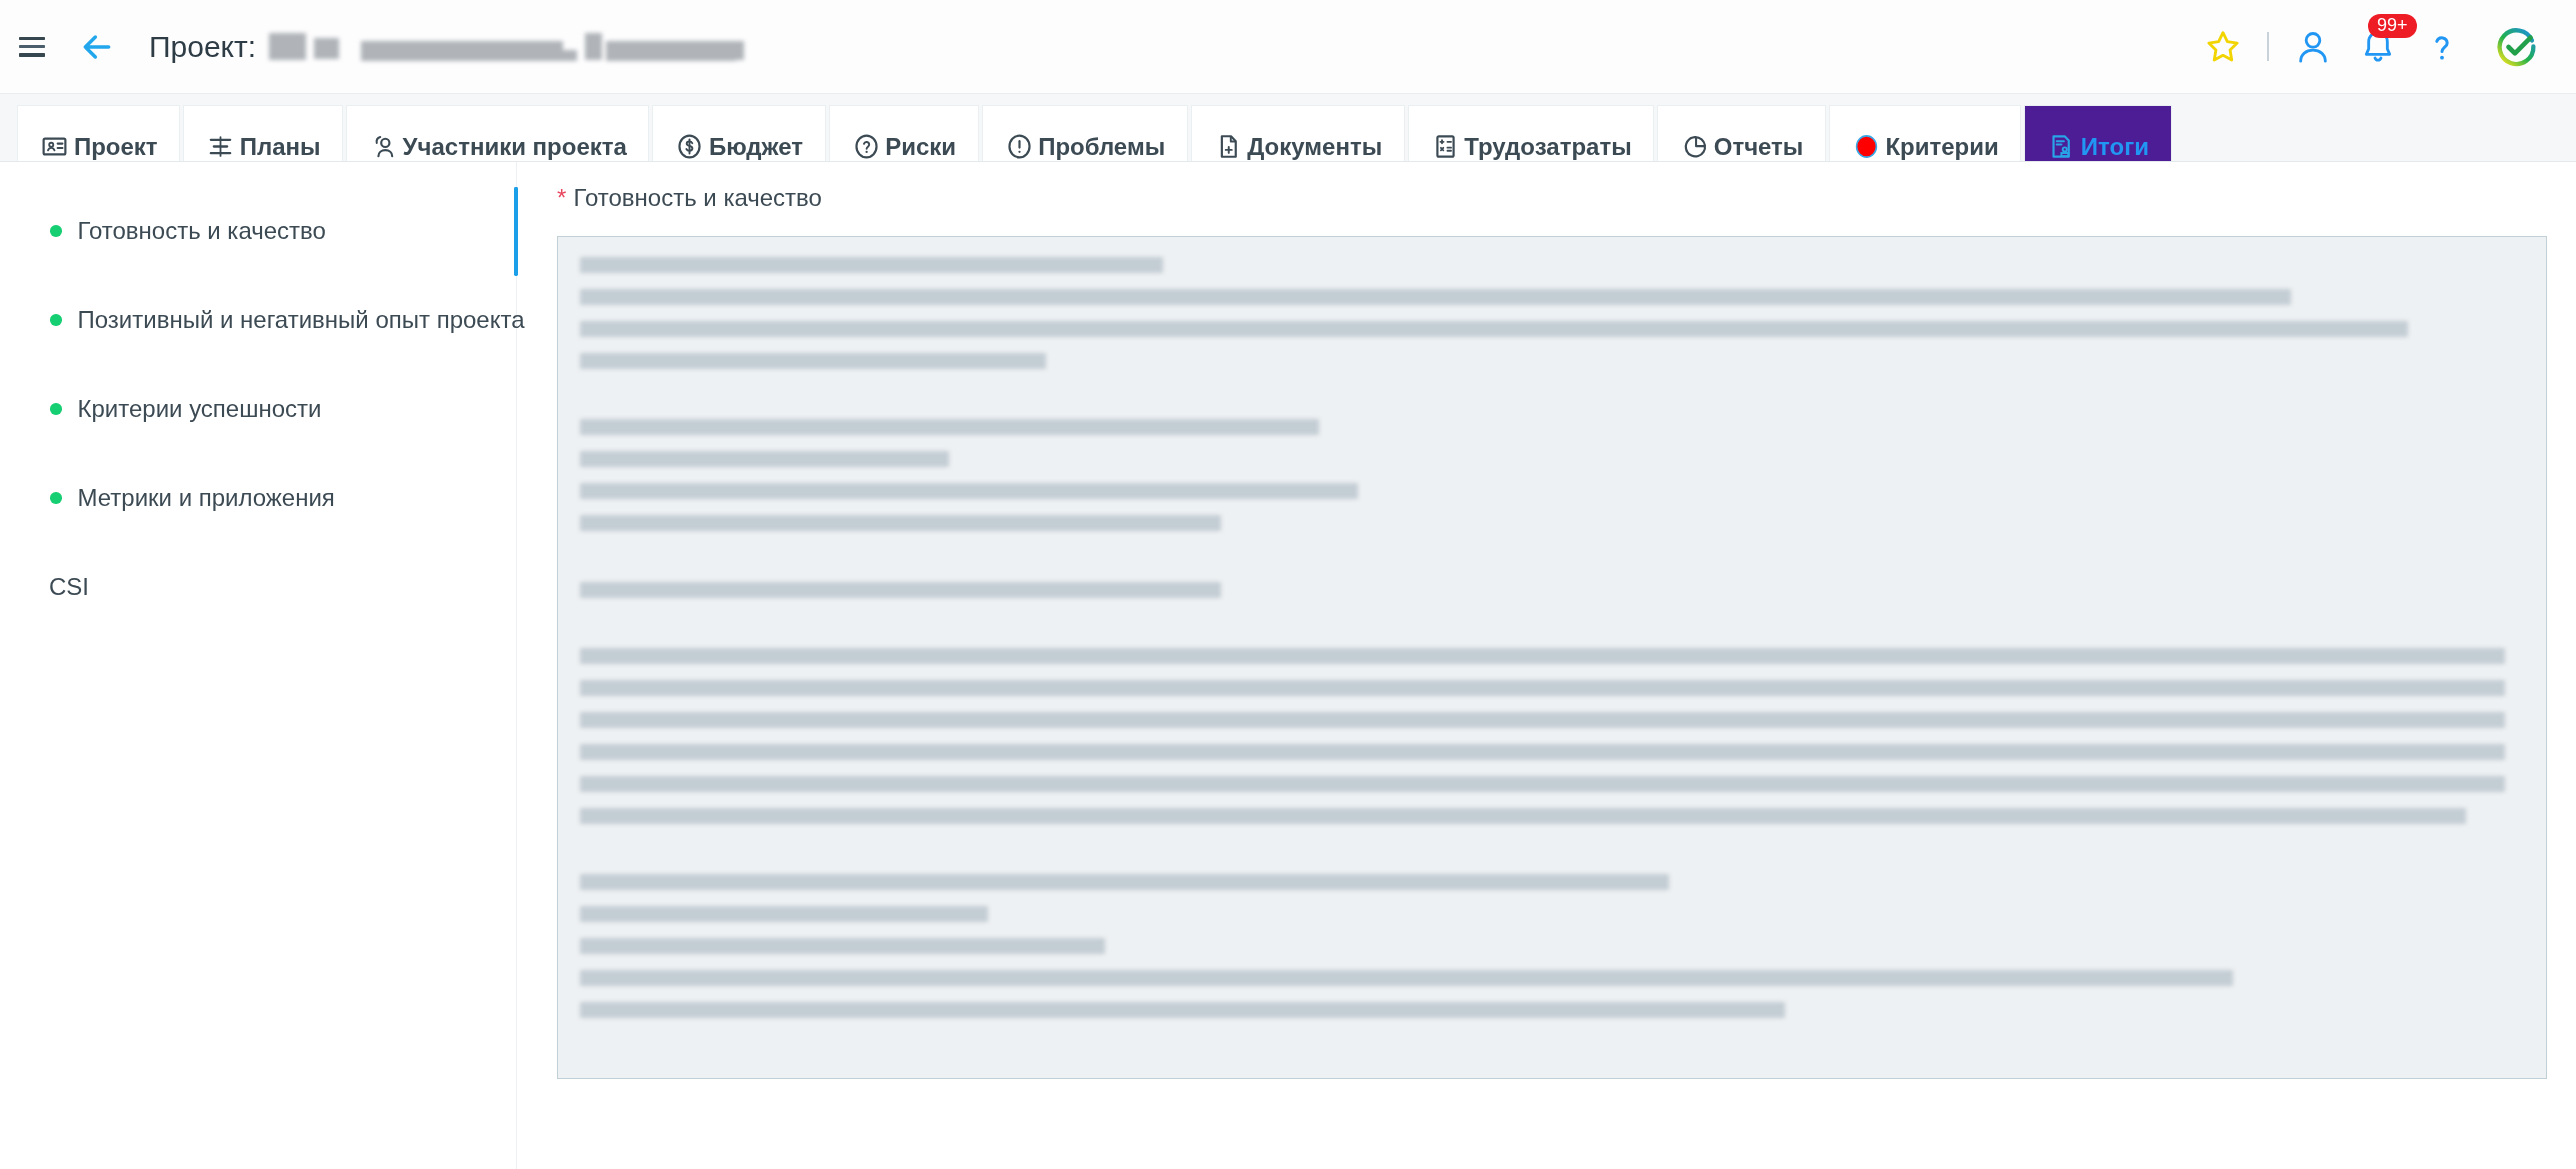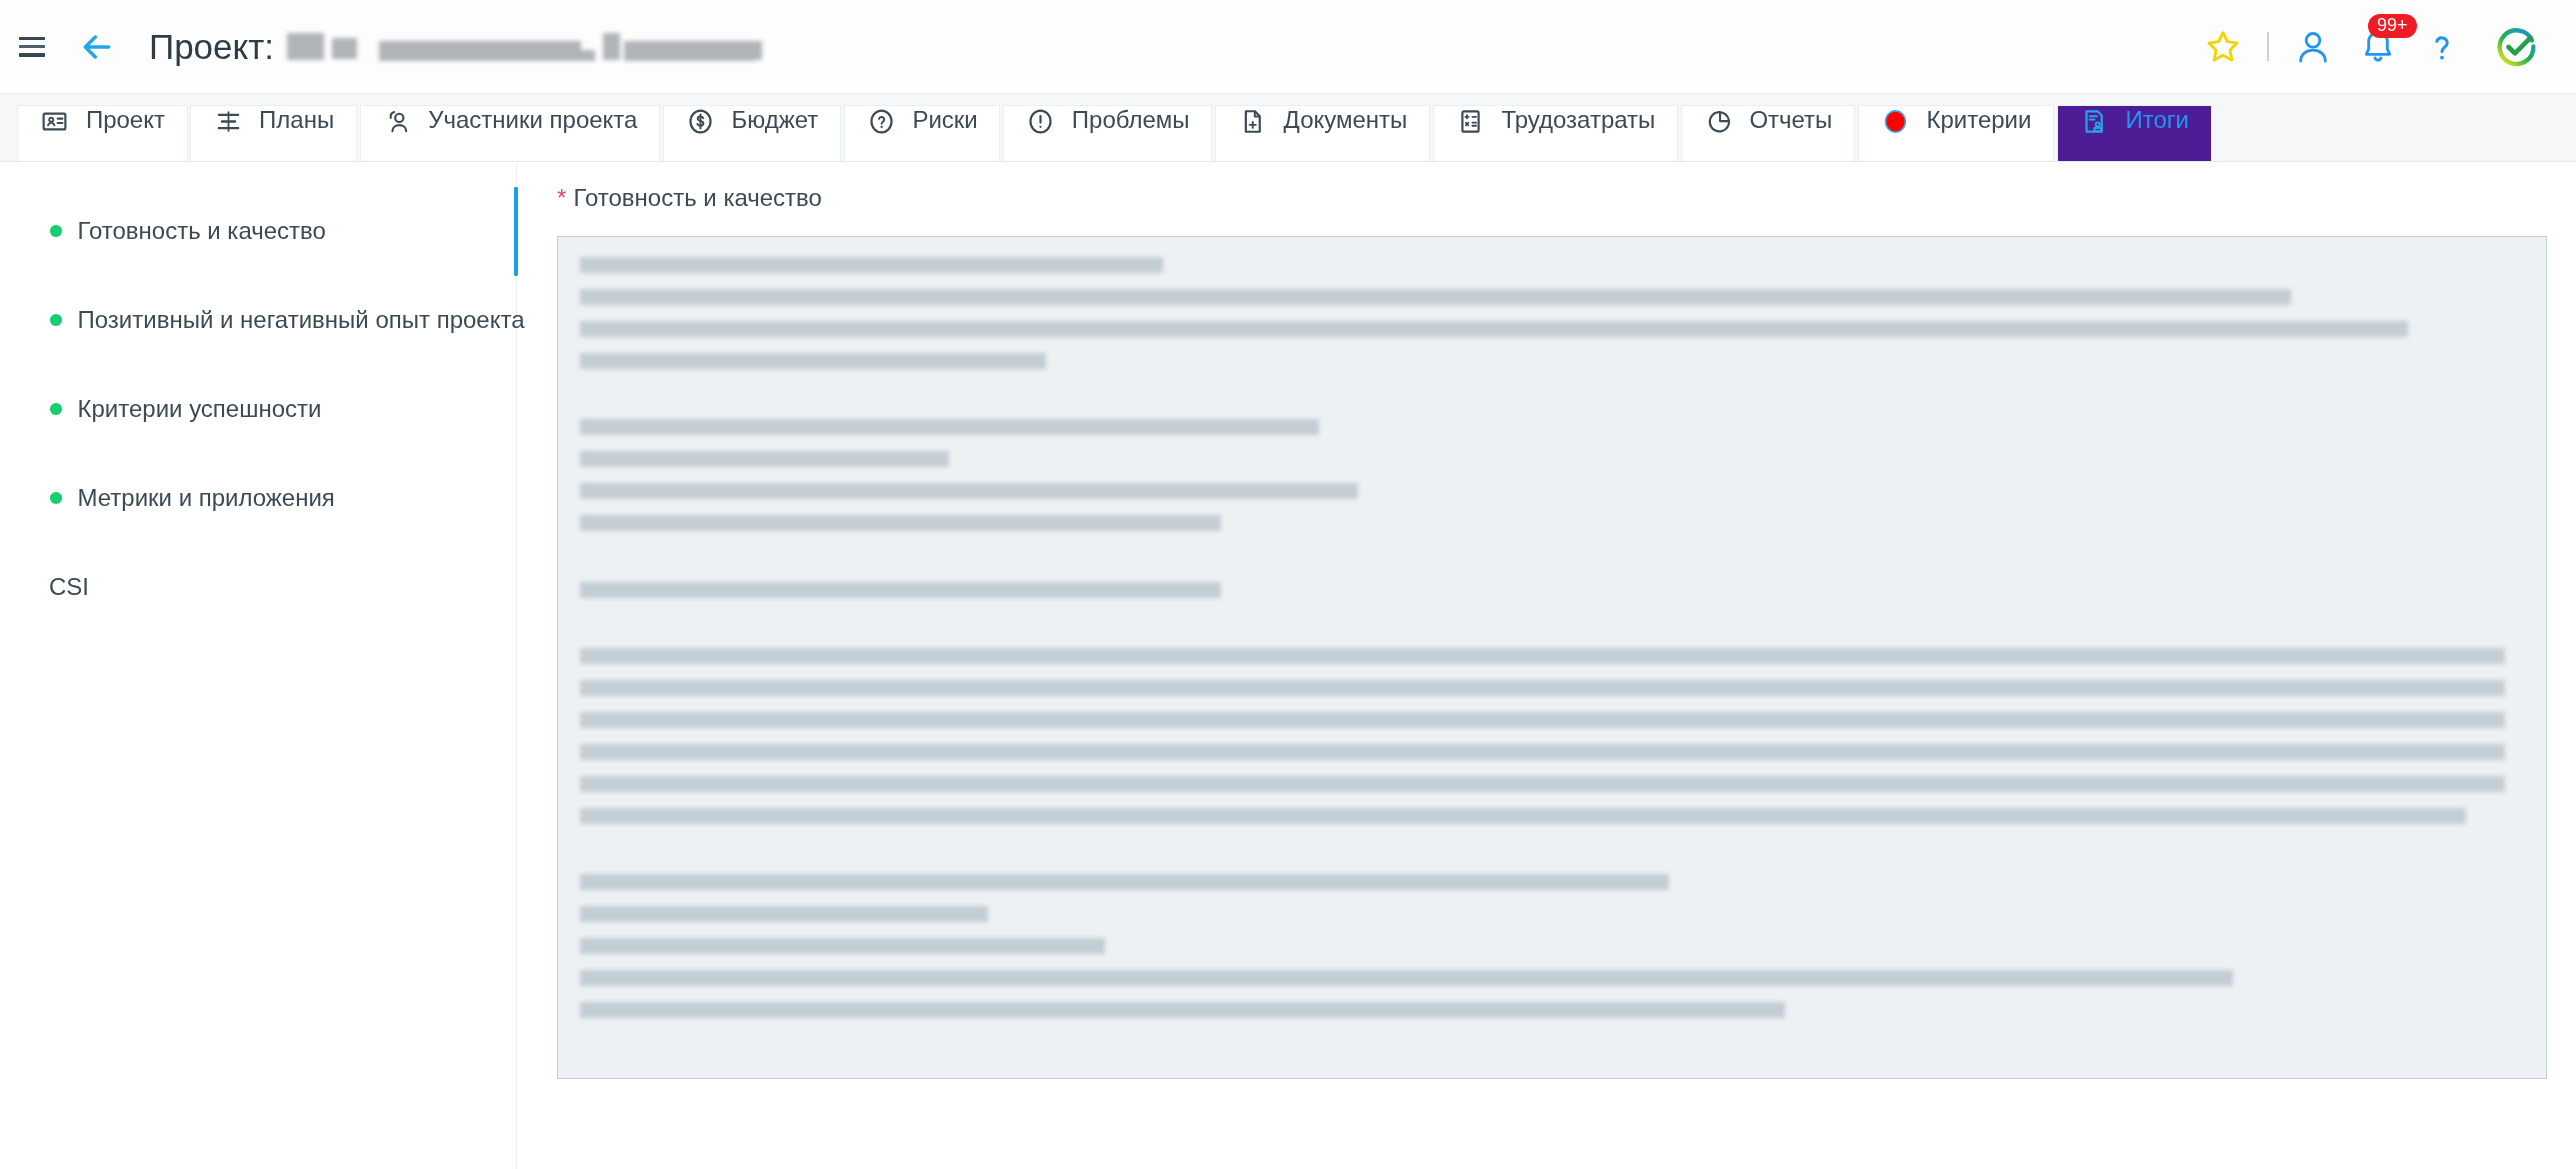--- a/index.html
+++ b/index.html
@@ -25,21 +25,21 @@
     display: flex; flex-direction: column; justify-content: space-between;
     cursor: pointer; flex: 0 0 auto;
   }
   .hamburger span { display: block; height: 3.6px; background: #37474f; border-radius: 0.7px; }
   .hamburger span:nth-child(2) { background: #4a5f6b; }
 
   .back-arrow { margin-left: 32px; width: 40px; height: 40px; flex: 0 0 auto; cursor: pointer; }
 
   .page-title {
     margin-left: 32px;
-    font-size: 35px;
+    font-size: 30px;
     color: #2e3c45;
     font-weight: 400;
     white-space: nowrap;
     display: flex;
     align-items: center;
   }
   .redacted {
     display: inline-block;
     margin-left: 13px;
     height: 32px;
@@ -83,25 +83,26 @@
     align-items: flex-end;
     padding-left: 17.3px;
     gap: 2.9px;
   }
   .tab {
     height: 56px;
     background: #ffffff;
     border: 1.4px solid #eaeff1;
     border-bottom: none;
     display: flex;
-    align-items: flex-start;
-    gap: 16px;
+    align-items: flex-end;
+    gap: 4px;
     padding: 0 21.6px;
     cursor: pointer;
     white-space: nowrap;
+    font-weight: bold;
   }
   .tab .tab-label { font-size: 24px; color: #3c4a54; }
   .tab .tab-ico { width: 30px; height: 30px; display: flex; align-items: center; justify-content: center; flex: 0 0 auto; }
   .tab.active { background: #4c1d95; border-color: #eaeff1; }
   .tab.active .tab-label { color: #2196f3; }
 
   
   .body-wrap { display: flex; height: calc(1170px - 94px - 68px); }
 
   .sidebar {

